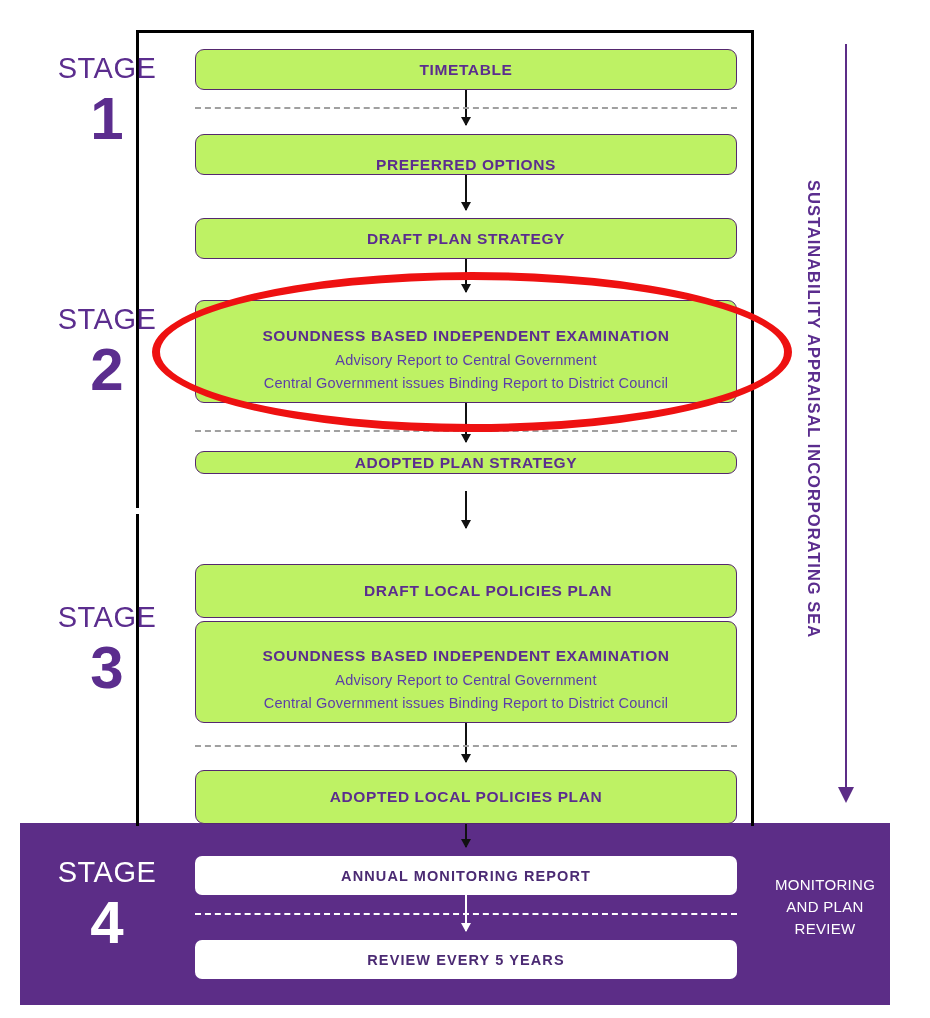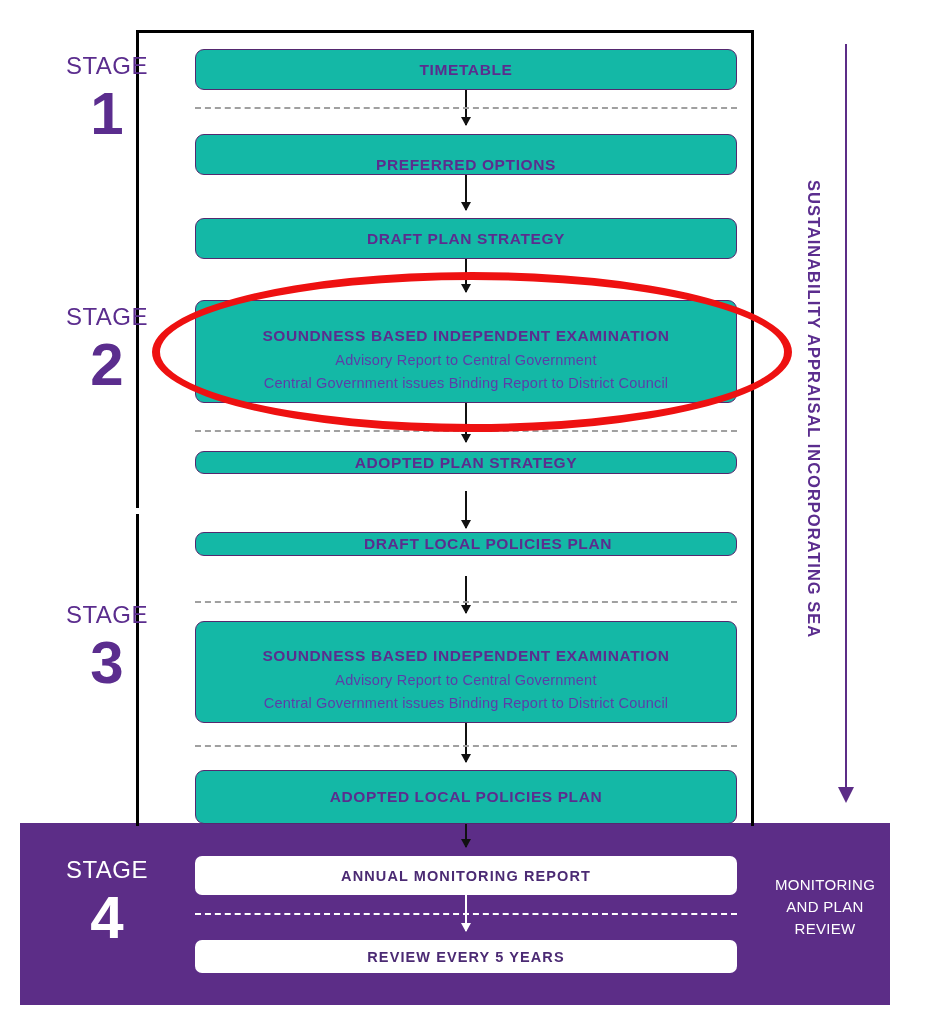--- a/index.html
+++ b/index.html
@@ -15,21 +15,21 @@
   
   .frame-line{position:absolute;background:#000000;}
   .frame-v{width:3px;}
   .frame-h{height:3px;}
 
   
   .pbox{
     position:absolute;left:195px;width:542px;
     box-sizing:border-box;
     border:1.6px solid #55286f;border-radius:9px;
-    background:#14b8a6;
+    background:#bef264;
     display:flex;flex-direction:column;align-items:center;justify-content:center;
     color:#5b2d8e;
     text-align:center;
   }
   .pbox .ttl{
     font-weight:bold;font-size:15.5px;letter-spacing:.6px;color:#5b2d8e;
     white-space:nowrap;
   }
   .pbox .sub{
     font-weight:normal;font-size:14.5px;color:#5b3ea8;letter-spacing:.2px;
@@ -54,21 +54,21 @@
 
   
   .dash{
     position:absolute;left:195px;width:542px;height:0;
     border-top:2px dashed #a0a0a0;
   }
   .dash.white{border-top:2.5px dashed #ffffff;}
 
   
   .stage-label{position:absolute;text-align:center;width:130px;left:42px;color:#5b2d8e;}
-  .stage-label .word{font-size:24px;letter-spacing:.5px;line-height:1;}
+  .stage-label .word{font-size:29px;letter-spacing:.5px;line-height:1;}
   .stage-label .num{font-weight:bold;font-size:60px;line-height:1;margin-top:6px;}
   .stage-label.light{color:#ffffff;}
 
   
   .sa-arrow{position:absolute;left:845px;top:44px;width:2.2px;height:745px;background:#5c2d87;}
   .sa-arrow::after{
     content:"";position:absolute;left:50%;bottom:-14px;transform:translateX(-50%);
     width:0;height:0;border-left:8px solid transparent;border-right:8px solid transparent;
     border-top:16px solid #5c2d87;
   }
@@ -136,39 +136,39 @@
   <div class="pbox tall" style="top:300px;height:103px;">
     <div class="ttl">SOUNDNESS  BASED  INDEPENDENT  EXAMINATION</div>
     <div class="sub">Advisory  Report to Central Government</div>
     <div class="sub">Central Government issues  Binding  Report to District Council</div>
   </div>
 
   <div class="pbox" style="top:451px;height:23px;">
     <div class="ttl">ADOPTED PLAN STRATEGY</div>
   </div>
 
-  <div class="pbox" style="top:532px;height:24px;padding-left:44px;">
+  <div class="pbox" style="top:564px;height:54px;padding-left:44px;">
     <div class="ttl">DRAFT LOCAL POLICIES PLAN</div>
   </div>
 
   <div class="pbox tall" style="top:621px;height:102px;">
     <div class="ttl">SOUNDNESS  BASED  INDEPENDENT  EXAMINATION</div>
     <div class="sub">Advisory  Report to Central Government</div>
     <div class="sub">Central Government issues  Binding  Report to District Council</div>
   </div>
 
   <div class="pbox" style="top:770px;height:54px;">
     <div class="ttl">ADOPTED LOCAL POLICIES PLAN</div>
   </div>
 
   <div class="pbox onpurple" style="top:856px;height:39px;">
     <div class="ttl">ANNUAL  MONITORING  REPORT</div>
   </div>
 
-  <div class="pbox onpurple" style="top:940px;height:33px;">
+  <div class="pbox onpurple" style="top:940px;height:39px;">
     <div class="ttl">REVIEW EVERY 5 YEARS</div>
   </div>
 
   <div class="stage-label" style="top:54px;">
     <div class="word">STAGE</div>
     <div class="num">1</div>
   </div>
 
   <div class="stage-label" style="top:305px;">
     <div class="word">STAGE</div>

